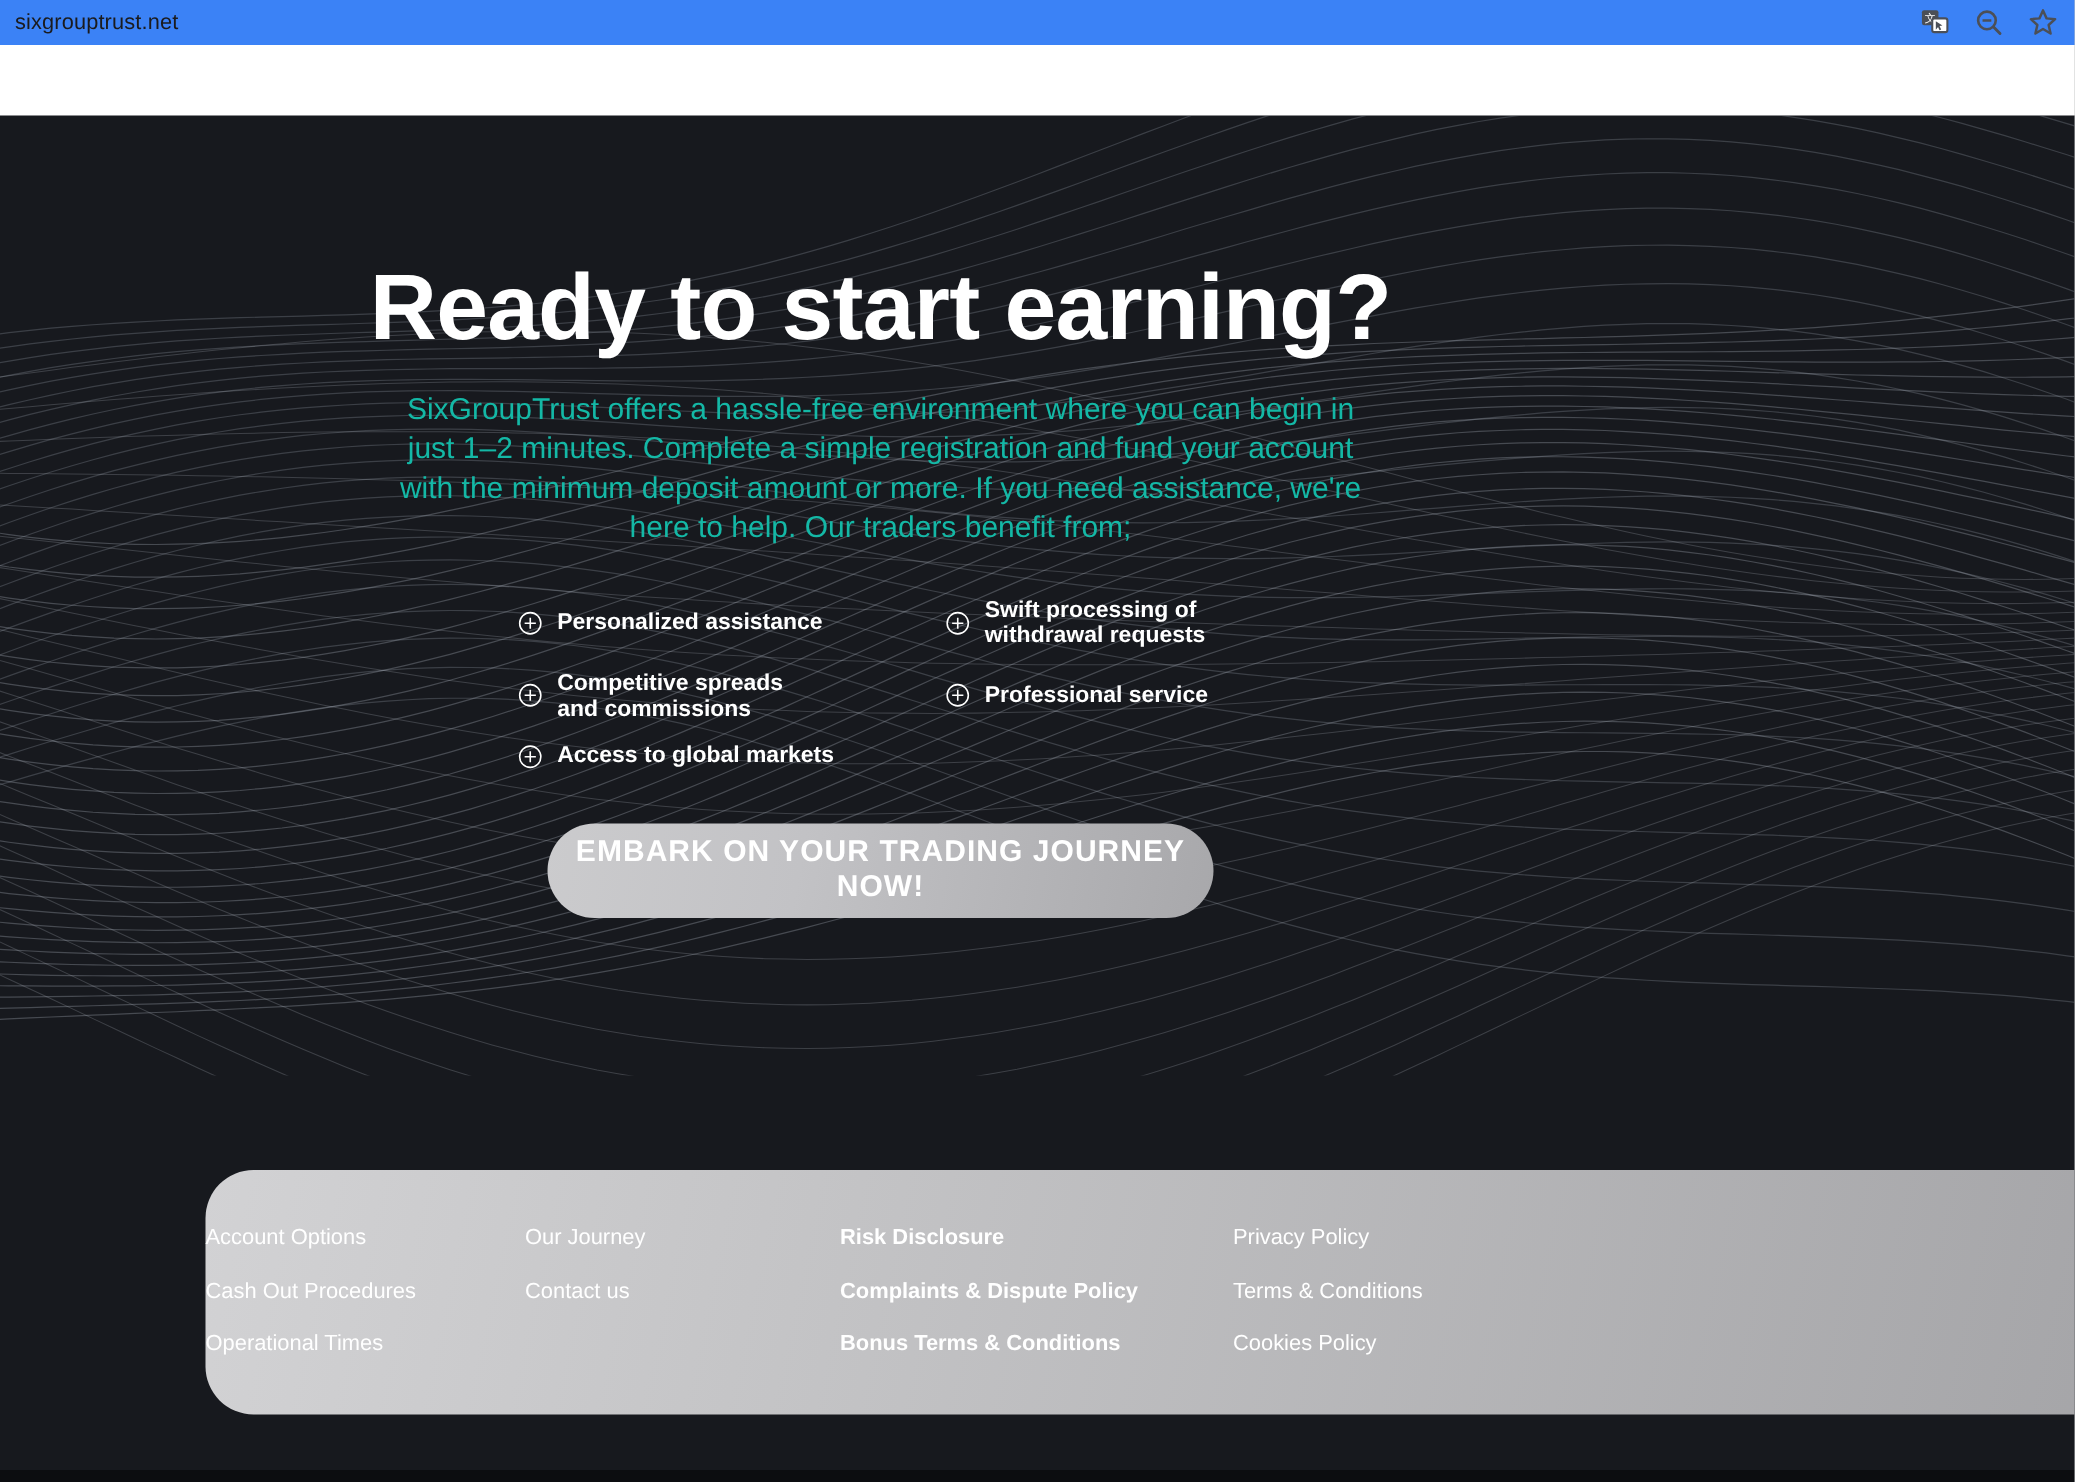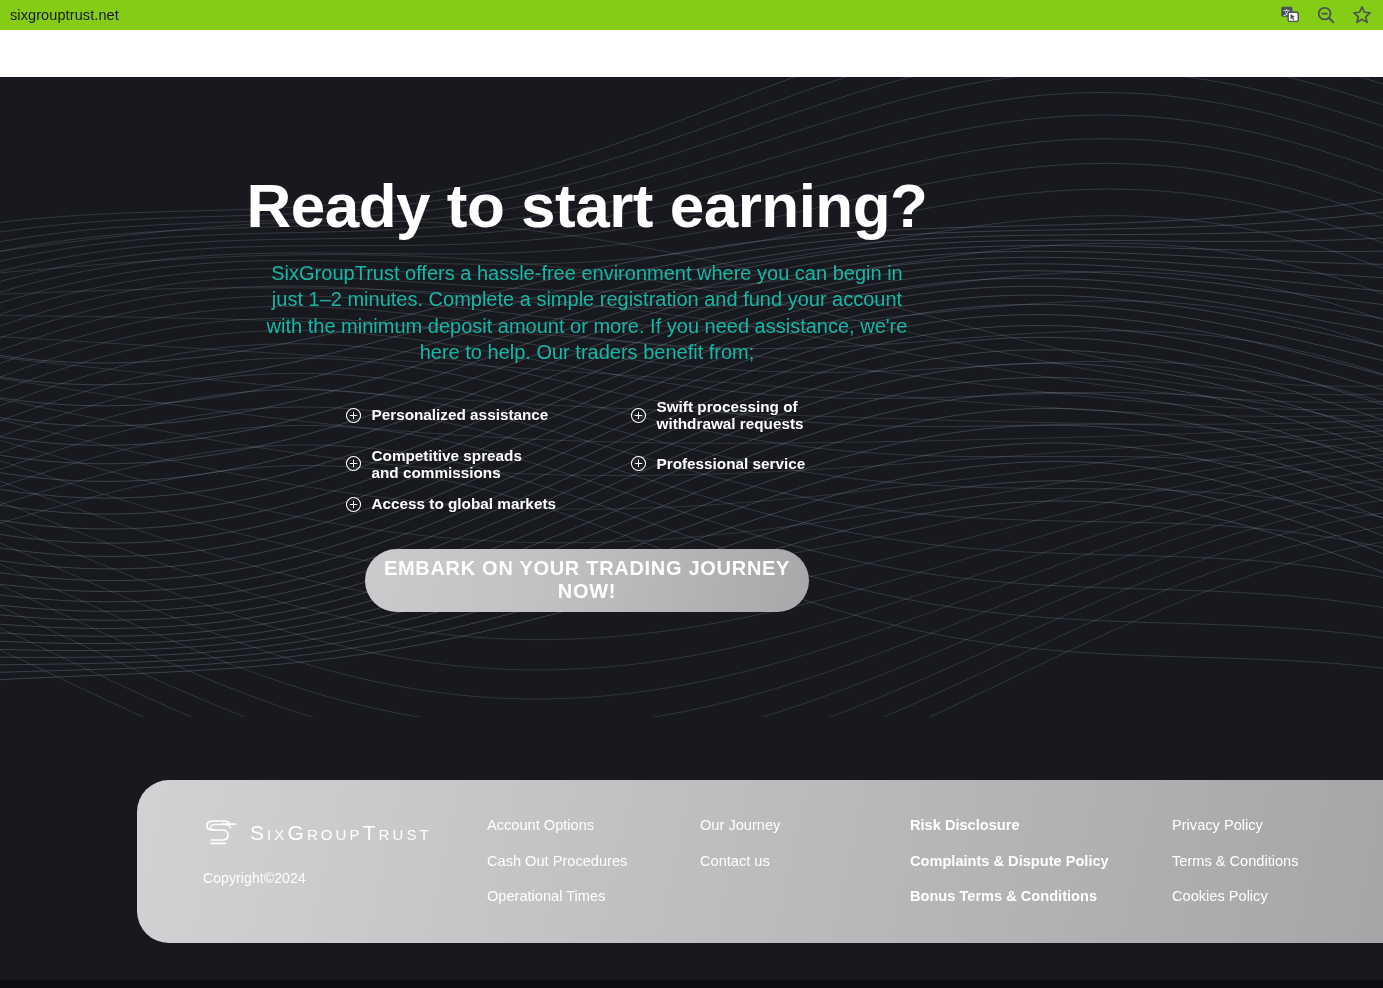--- a/index.html
+++ b/index.html
@@ -5,21 +5,21 @@
   * { margin:0; padding:0; box-sizing:border-box; }
   html, body {
     width:1383px; height:988px; overflow:hidden;
     background:#ffffff;
     font-family:"Liberation Sans", sans-serif;
   }
 
   
   #browser-bar {
     position:absolute; top:0; left:0; width:1383px; height:30px;
-    background:#84cc16;
+    background:#3b82f6;
     display:flex; align-items:center;
   }
   #url-text {
     margin-left:10px; font-size:14.5px; color:#1b1b1d;
     letter-spacing:.1px; line-height:30px;
   }
   #browser-icons {
     position:absolute; right:4px; top:0; height:30px;
     display:flex; align-items:center; gap:14px; padding-right:6px;
   }
@@ -294,34 +294,20 @@
         </span>
         <span class="feature-label">Access to global markets</span>
       </div>
 
     </div>
 
     <button id="cta-button">EMBARK ON YOUR TRADING JOURNEY NOW!</button>
   </section>
 
   <footer id="footer-panel">
-    <div id="footer-brand">
-      <div id="brand-row">
-        <span id="brand-mark">
-          <svg viewBox="0 0 34 30" width="34" height="30">
-            <path d="M26 6 Q26 3 20 3 L10 3 Q4 3 4 8 Q4 12 10 12 L19 12 Q25 12 25 17 Q25 22 19 22 L8 22" fill="none" stroke="#ffffff" stroke-width="1.7" stroke-linecap="round"></path>
-            <path d="M27.5 10.5 Q27.5 6.5 21 6.5 L12 6.5 Q7.5 6.5 7.5 9.3 Q7.5 12 12 12" fill="none" stroke="#ffffff" stroke-width="1.4" stroke-linecap="round" opacity="0.9"></path>
-            <line x1="19" y1="6.2" x2="32" y2="6.2" stroke="#ffffff" stroke-width="1.7" stroke-linecap="round"></line>
-            <line x1="8" y1="25.3" x2="22" y2="25.3" stroke="#ffffff" stroke-width="1.7" stroke-linecap="round"></line>
-          </svg>
-        </span>
-        <span id="brand-name">SixGroupTrust</span>
-      </div>
-      <div id="copyright">Copyright©2024</div>
-    </div>
 
     <nav class="footer-col" id="footer-col-1">
       <a class="footer-link">Account Options</a>
       <a class="footer-link">Cash Out Procedures</a>
       <a class="footer-link">Operational Times</a>
     </nav>
 
     <nav class="footer-col" id="footer-col-2">
       <a class="footer-link">Our Journey</a>
       <a class="footer-link">Contact us</a>

